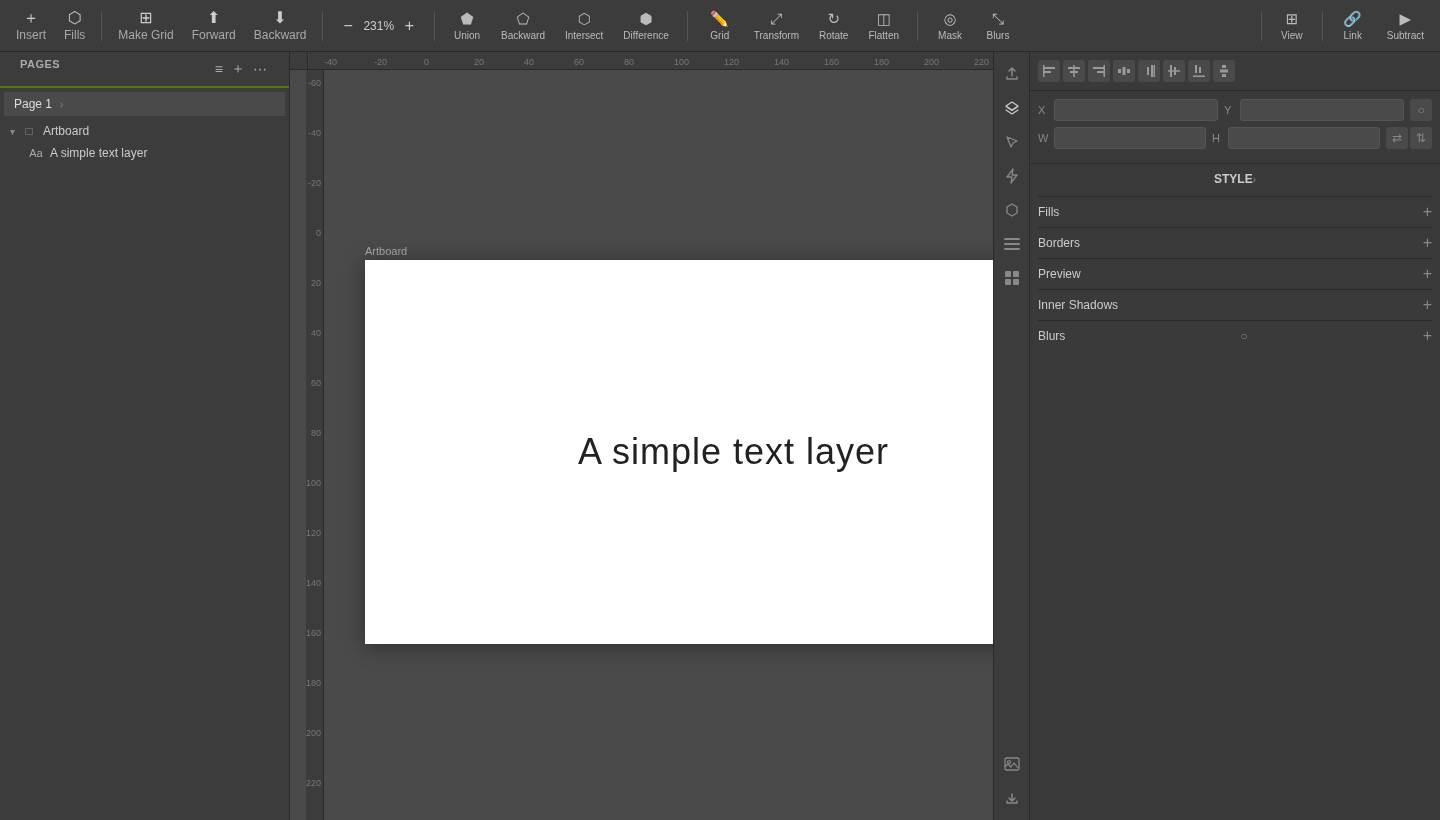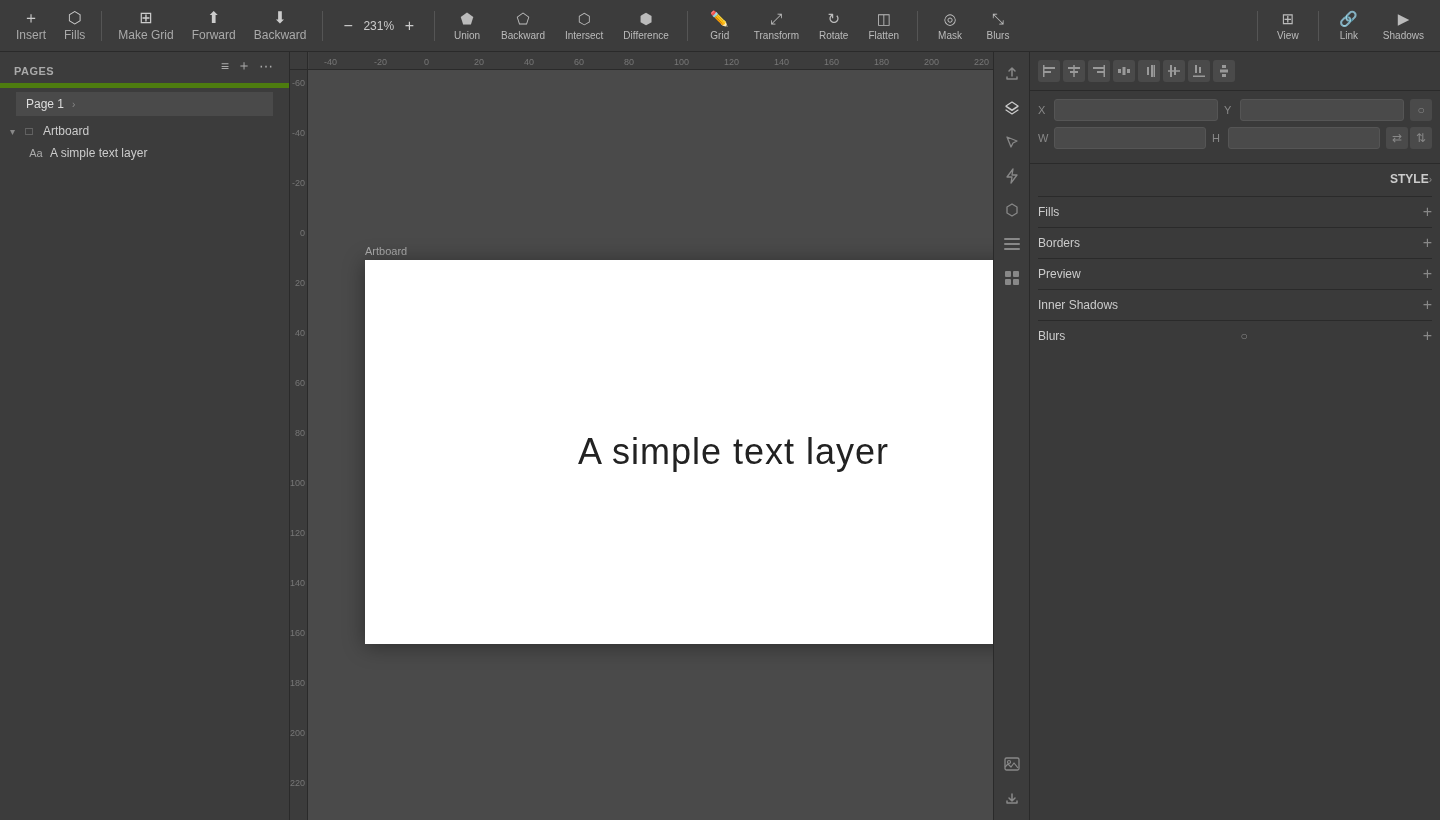--- a/index.html
+++ b/index.html
@@ -47,28 +47,28 @@
 
     
     #main { display: flex; height: calc(820px - 52px); }
 
     
     #left-panel {
       width: 290px; background: #3c3c3c; border-right: 1px solid #2a2a2a;
       display: flex; flex-direction: column;
     }
     #pages-header {
-      display: flex; align-items: flex-end; justify-content: space-between;
-      padding: 6px 14px; border-bottom: 5px solid #4d7c0f; height: 36px;
+      display: flex; align-items: flex-start; justify-content: space-between;
+      padding: 6px 20px; border-bottom: 2px solid #4d7c0f; height: 36px;
     }
     .pages-title { font-size: 11px; font-weight: 600; color: #aaa; text-transform: uppercase; letter-spacing: 0.5px; }
     .pages-actions { display: flex; gap: 4px; }
     .icon-btn { background: none; border: none; color: #aaa; cursor: pointer; font-size: 14px; padding: 2px; border-radius: 3px; }
 
-    #page-list { padding: 4px 16px; }
+    #page-list { padding: 4px 4px; }
     .page-item {
       display: flex; align-items: center; padding: 5px 10px; cursor: pointer; gap: 8px;
     }
     .page-item.active { background: #4a4a4a; }
     .page-name { font-size: 12px; color: #ddd; }
     .chevron-icon { font-size: 10px; color: #888; }
 
     #layers-panel { flex: 1; overflow-y: auto; }
     .layer-item {
       display: flex; align-items: center; padding: 4px 10px; cursor: pointer; gap: 6px;
@@ -84,21 +84,21 @@
       flex: 1; background: #4a4a4a; position: relative; overflow: hidden;
     }
 
     
     #ruler-top {
       position: absolute; top: 0; left: 18px; right: 0; height: 18px;
       background: #3c3c3c; border-bottom: 1px solid #2a2a2a;
       display: flex; align-items: flex-end; overflow: hidden; z-index: 10;
     }
     #ruler-left {
-      position: absolute; top: 18px; left: 0; width: 18px; bottom: 0;
+      position: absolute; top: 18px; left: 16px; width: 18px; bottom: 0;
       background: #3c3c3c; border-right: 1px solid #2a2a2a;
       display: flex; flex-direction: column; align-items: flex-end; overflow: hidden; z-index: 10;
     }
     .ruler-corner {
       position: absolute; top: 0; left: 0; width: 18px; height: 18px;
       background: #3c3c3c; z-index: 11; border-right: 1px solid #2a2a2a; border-bottom: 1px solid #2a2a2a;
     }
 
     
     #canvas-content {
@@ -161,21 +161,21 @@
       color: #ccc; font-size: 11px; padding: 2px 4px; text-align: center; height: 22px;
     }
     .size-action-btn {
       width: 22px; height: 22px; background: #4a4a4a; border: none; border-radius: 3px;
       color: #888; cursor: pointer; font-size: 12px; display: flex; align-items: center; justify-content: center;
     }
 
     
     #style-section { padding: 8px; }
     #style-header {
-      display: flex; align-items: center; justify-content: flex-end; margin-bottom: 10px;
+      display: flex; align-items: center; justify-content: center; margin-bottom: 10px;
     }
     .style-title { font-size: 12px; font-weight: 600; color: #ccc; }
     .style-chevron { font-size: 10px; color: #888; cursor: pointer; }
 
     .style-row {
       display: flex; align-items: center; justify-content: space-between;
       padding: 6px 0; border-top: 1px solid #2a2a2a;
     }
     .style-name { font-size: 12px; color: #ccc; }
     .style-add { font-size: 16px; color: #888; cursor: pointer; }
@@ -283,21 +283,21 @@
       <span class="op-icon">⊞</span>
       <span>View</span>
     </div>
     <div class="toolbar-divider"></div>
     <div class="right-btn">
       <span class="op-icon">🔗</span>
       <span>Link</span>
     </div>
     <div class="right-btn">
       <span class="op-icon">▶</span>
-      <span>Shadows</span>
+      <span>Subtract</span>
     </div>
   </div>
 </div>
 
 <div id="main">
 
   <div id="left-panel">
     <div id="pages-header">
       <span class="pages-title">PAGES</span>
       <div class="pages-actions">

